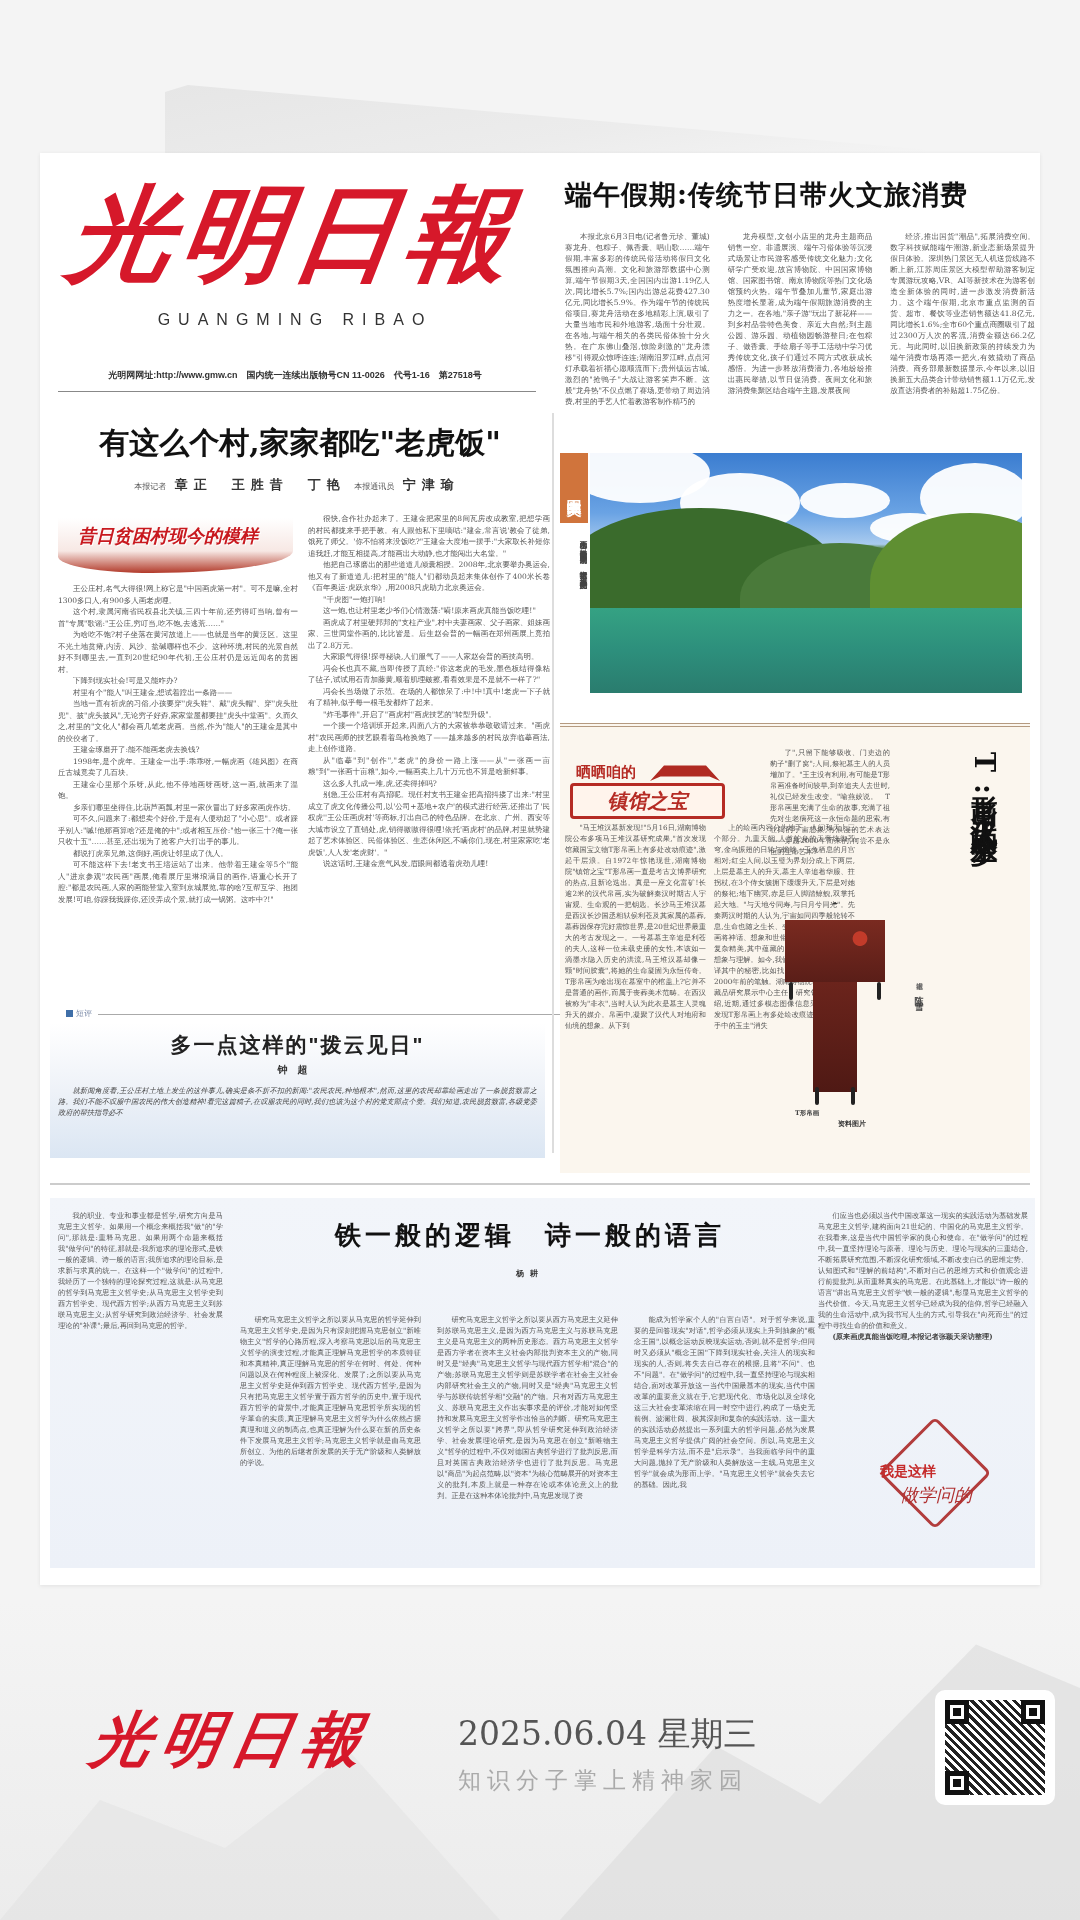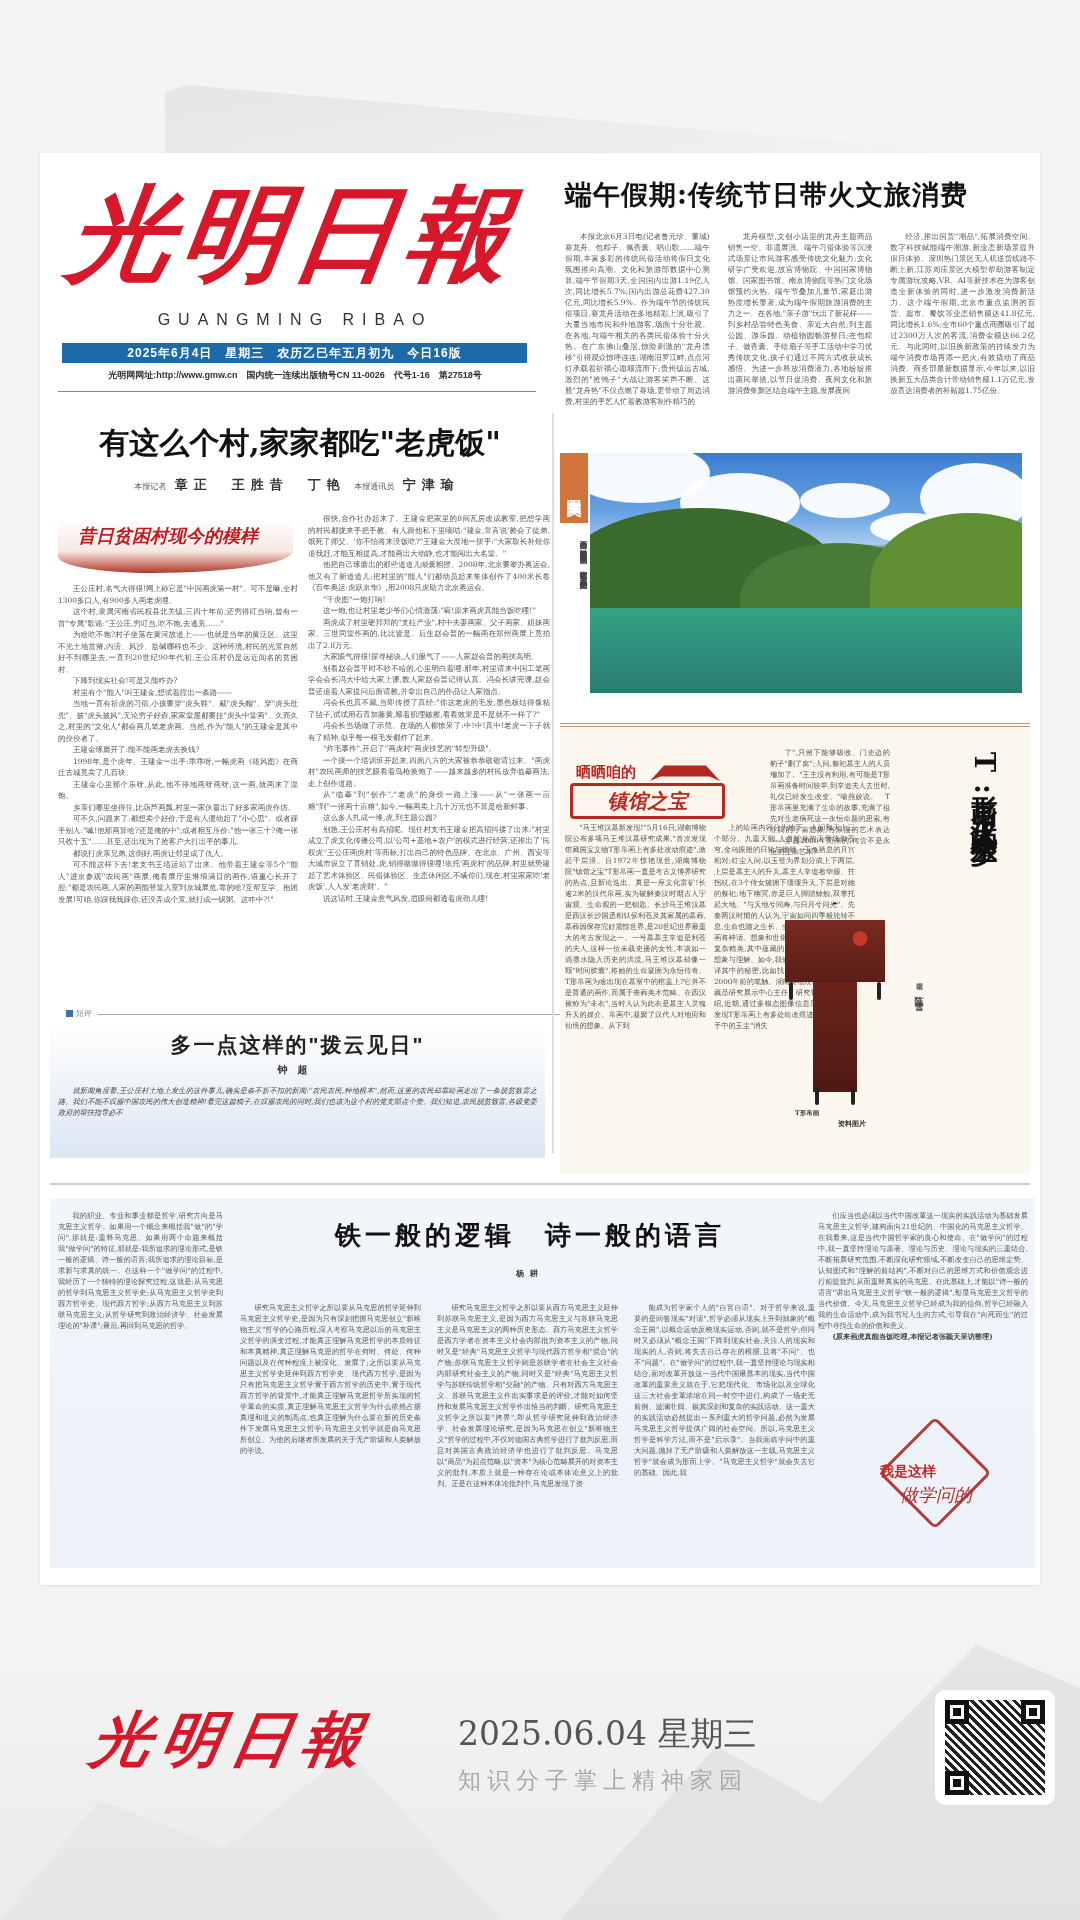--- a/index.html
+++ b/index.html
@@ -149,21 +149,21 @@
     position: absolute; left: 10px; top: 1045px; width: 985px; height: 370px;
     background: linear-gradient(180deg, #f2f5fa 0%, #edf1f8 100%);
   }
   .philo h2 {
     position: absolute; left: 200px; top: 20px; width: 560px; text-align: center;
     font-size: 26px; font-weight: bold; color: #111; letter-spacing: 4px; font-family: "DejaVu Serif", serif;
   }
   .philo .author { position: absolute; left: 200px; top: 70px; width: 560px; text-align: center; font-size: 8px; color: #333; letter-spacing: 6px; font-weight: bold; }
   .philo .lead { position: absolute; left: 8px; top: 12px; width: 165px; }
   .philo .trail { position: absolute; left: 768px; top: 12px; width: 210px; }
-  .philo .mid2 { position: absolute; left: 190px; top: 104px; width: 575px; display: flex; gap: 16px; }
+  .philo .mid2 { position: absolute; left: 190px; top: 116px; width: 575px; display: flex; gap: 16px; }
   .philo .col { font-size: 7.2px; line-height: 11px; color: #555; }
   .note { font-weight: bold; color: #444; }
   .study-logo { position: absolute; left: 830px; top: 230px; width: 120px; height: 100px; }
   .study-logo .diamond { position: absolute; left: 15px; top: 5px; width: 80px; height: 80px; border: 3px solid #b23c3c; transform: rotate(45deg); border-radius: 6px; }
   .study-logo .t1 { position: absolute; left: 0; top: 35px; font-size: 14px; font-weight: bold; color: #c52a2a; }
   .study-logo .t2 { position: absolute; left: 20px; top: 55px; font-size: 18px; font-style: italic; color: #b03030; }
 
   
   .footer-bg {
     position: absolute; left: 0; top: 1600px; width: 1080px; height: 320px;
@@ -202,21 +202,20 @@
 </head>
 <body>
 
 <div class="bg-shape"></div>
 
 <div class="page">
 
   <div class="masthead">
     <div class="logo">光明日報</div>
     <div class="pinyin">GUANGMING RIBAO</div>
-    <div class="dateband">2025年6月4日　星期三　农历乙巳年五月初九　今日16版</div>
     <div class="pubinfo">光明网网址:http://www.gmw.cn　国内统一连续出版物号CN 11-0026　代号1-16　第27518号</div>
     <div class="mast-rule"></div>
   </div>
 
   <div class="story-top">
     <h1 class="headline-lg">端午假期:传统节日带火文旅消费</h1>
     <div class="cols3">
       <div class="col">
           <p>本报北京6月3日电(记者鲁元珍、董城)赛龙舟、包粽子、佩香囊、唱山歌……端午假期,丰富多彩的传统民俗活动将假日文化氛围推向高潮。文化和旅游部数据中心测算,端午节假期3天,全国国内出游1.19亿人次,同比增长5.7%;国内出游总花费427.30亿元,同比增长5.9%。作为端午节的传统民俗项目,赛龙舟活动在多地精彩上演,吸引了大量当地市民和外地游客,场面十分壮观。在各地,与端午相关的各类民俗体验十分火热。在广东佛山叠滘,惊险刺激的"龙舟漂移"引得观众惊呼连连;湖南汨罗江畔,点点河灯承载着祈福心愿顺流而下;贵州镇远古城,激烈的"抢鸭子"大战让游客笑声不断。这股"龙舟热"不仅点燃了赛场,更带动了周边消费,村里的手艺人忙着教游客制作精巧的</p>
         </div>
@@ -255,27 +254,26 @@
       <p>都说打虎亲兄弟,这倒好,画虎让邻里成了仇人。</p>
       <p>可不能这样下去!老支书王培运站了出来。他带着王建金等5个"能人"进京参观"农民画"画展,俺看展厅里琳琅满目的画作,语重心长开了腔:"都是农民画,人家的画能登堂入室到京城展览,靠的啥?互帮互学、抱团发展!可咱,你踩我我踩你,还没弄成个景,就打成一锅粥。这咋中?!"</p>
     </div>
     <div class="tiger-right txt">
       <p>很快,合作社办起来了。王建金把家里的8间瓦房改成教室,把想学画的村民都拢来手把手教。有人跟他私下里嘀咕:"建金,常言说'教会了徒弟,饿死了师父。'你不怕将来没饭吃?"王建金大度地一摆手:"大家取长补短你追我赶,才能互相提高,才能画出大动静,也才能闯出大名堂。"</p>
       <p>他把自己琢磨出的那些道道儿倾囊相授。2008年,北京要举办奥运会,他又有了新道道儿:把村里的"能人"们都动员起来集体创作了400米长卷《百年奥运·虎跃京华》,用2008只虎助力北京奥运会。</p>
       <p>"千虎图"一炮打响!</p>
       <p>这一炮,也让村里老少爷们心情激荡:"嗬!原来画虎真能当饭吃哩!"</p>
       <p>画虎成了村里硬邦邦的"支柱产业",村中夫妻画家、父子画家、姐妹画家、三世同堂作画的,比比皆是。后生赵会普的一幅画在郑州画展上竟拍出了2.8万元。</p>
       <p>大家眼气得很!探寻秘诀,人们服气了——人家赵会普的画技高明。</p>
-      <p>别看赵会普平时不吵不哈的,心里明白着哩:那年,村里请来中国工笔画学会会长冯大中给大家上课,数人家赵会普记得认真。冯会长讲完课,赵会普还追着人家提问后面请教,并拿出自己的作品让人家指点。</p>
       <p>冯会长也真不藏,当即传授了真经:"你这老虎的毛发,墨色板结得像粘了毡子,试试用石青加藤黄,顺着肌理皴擦,看看效果是不是就不一样了?"</p>
       <p>冯会长当场做了示范。在场的人都惊呆了:中!中!真中!老虎一下子就有了精神,似乎每一根毛发都炸了起来。</p>
       <p>"炸毛事件",开启了"画虎村"画虎技艺的"转型升级"。</p>
       <p>一个接一个培训班开起来,四面八方的大家被恭恭敬敬请过来。"画虎村"农民画师的技艺眼看着鸟枪换炮了——越来越多的村民放弃临摹画法,走上创作道路。</p>
       <p>从"临摹"到"创作","老虎"的身价一路上涨——从"一张画一亩粮"到"一张画十亩粮",如今,一幅画卖上几十万元也不算是啥新鲜事。</p>
-      <p>这么多人扎成一堆,虎,到主题公园?</p>
+      <p>这么多人扎成一堆,虎,还卖得掉吗?</p>
       <p>别急,王公庄村有高招呢。现任村支书王建金把高招抖搂了出来:"村里成立了虎文化传播公司,以'公司+基地+农户'的模式进行经营,还推出了'民权虎''王公庄画虎村'等商标,打出自己的特色品牌。在北京、广州、西安等大城市设立了直销处,虎,销得嗷嗷得很哩!依托'画虎村'的品牌,村里就势建起了艺术体验区、民俗体验区、生态休闲区,不瞒你们,现在,村里家家吃'老虎饭',人人发'老虎财'。"</p>
       <p>说这话时,王建金意气风发,眉眼间都透着虎劲儿哩!</p>
     </div>
   </div>
 
   <div class="commentary-label">短评</div>
   <div class="commentary">
     <h2>多一点这样的"拨云见日"</h2>
     <div class="author">钟超</div>
     <div class="cols2">

